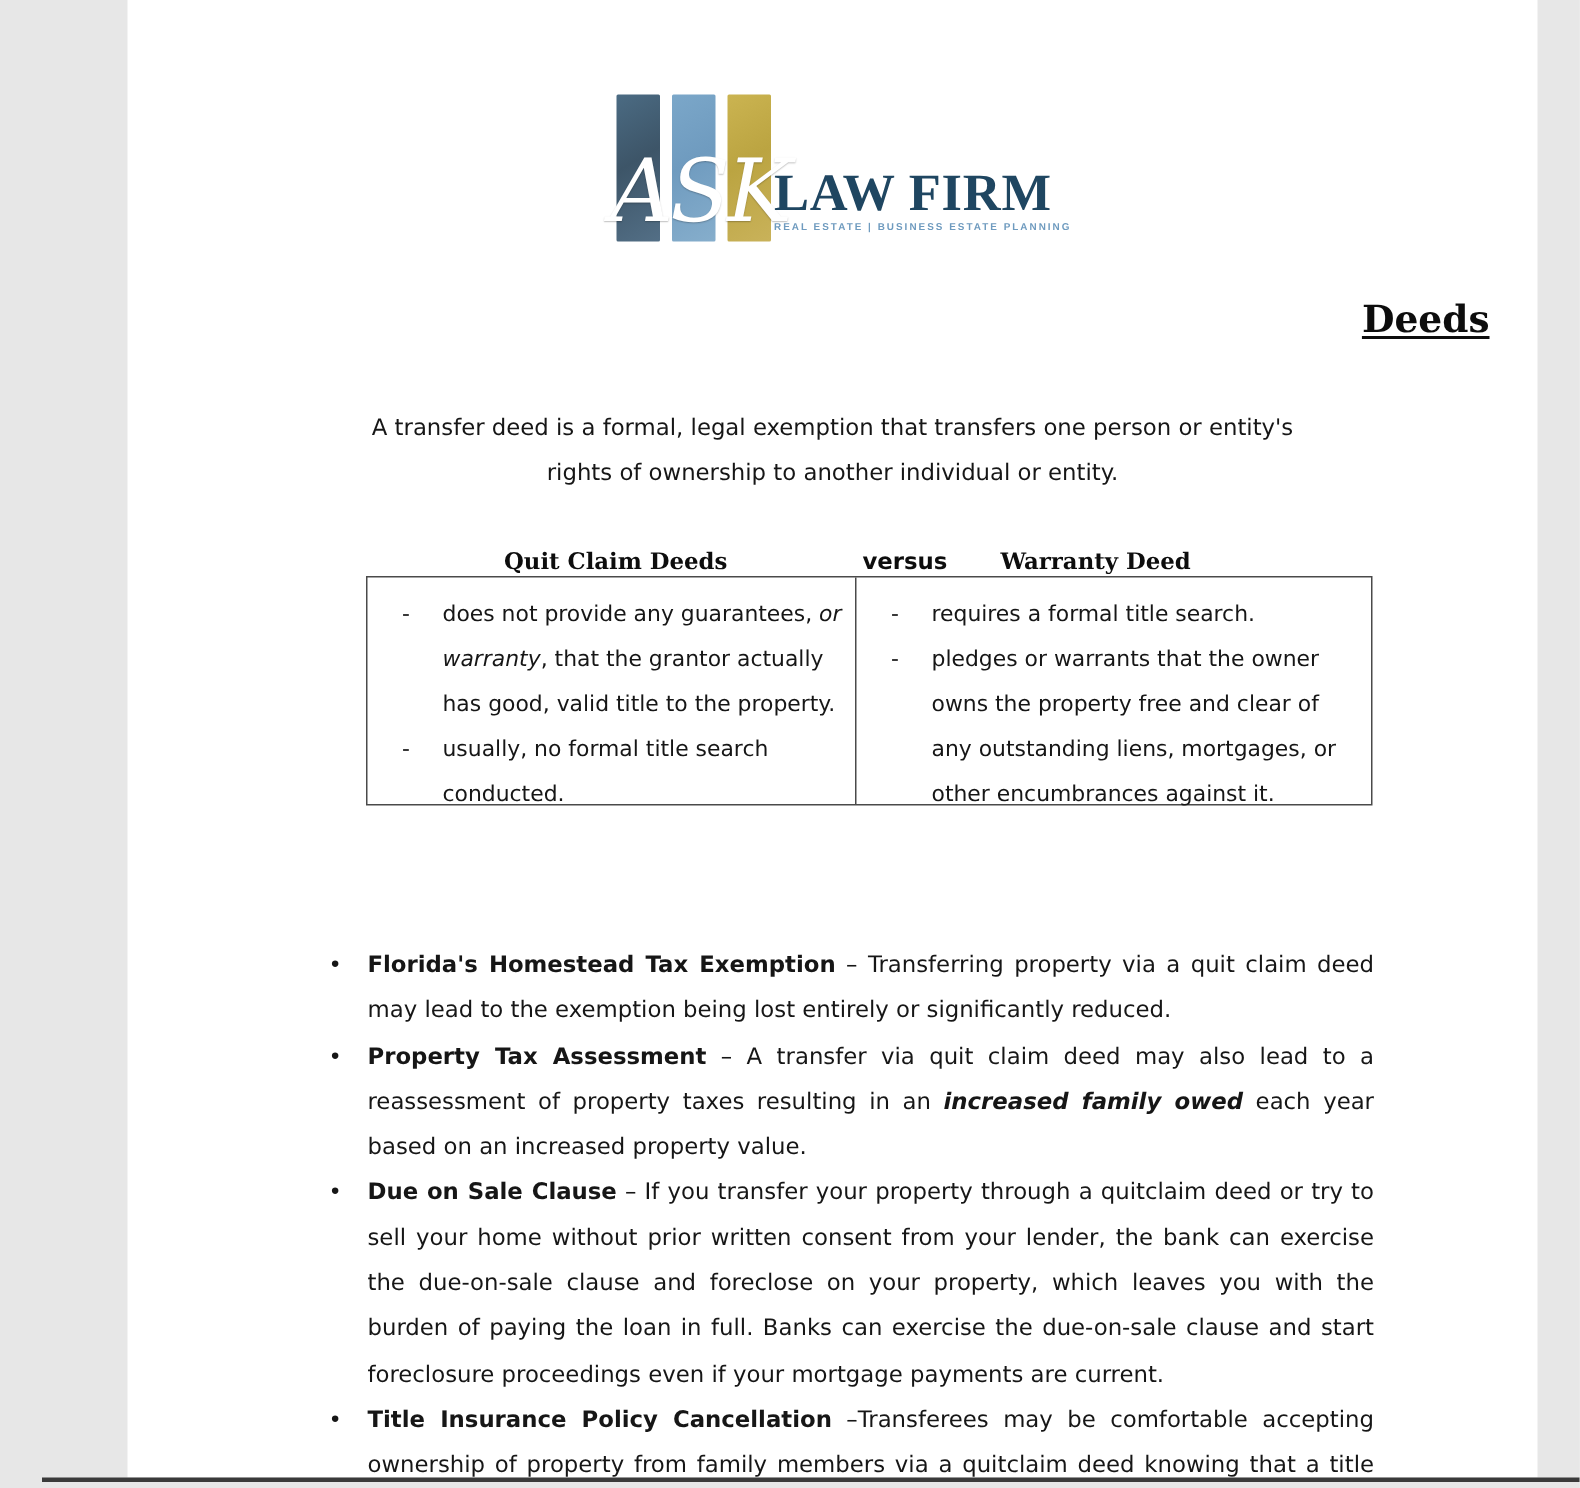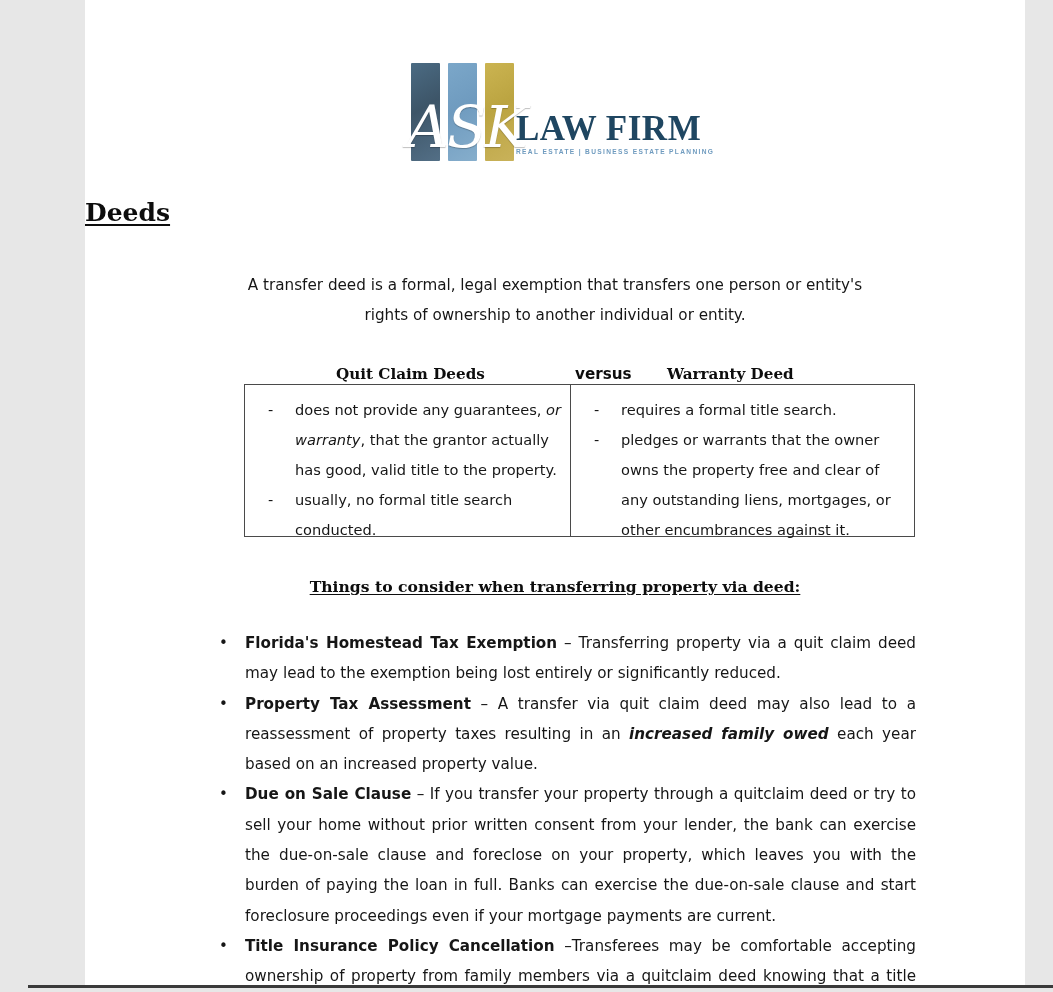--- a/index.html
+++ b/index.html
@@ -111,21 +111,21 @@
     color: #6f9bbf;
     white-space: nowrap;
   }
 
   
   #doc-title {
     position: absolute;
     left: 0;
     top: 198px;
     width: 908px;
-    text-align: left;
+    text-align: right;
     font-family: "DejaVu Serif", serif;
     font-weight: 700;
     font-size: 25px;
     line-height: 30px;
     color: #0d0d0d;
   }
   #doc-title span {
     text-decoration: underline;
     text-underline-offset: 3px;
   }
@@ -285,23 +285,20 @@
       <div class="cmp-cell left" id="cmp-cell-left">
           <div class="cmp-item"><span>does not provide any guarantees, </span><i>or warranty</i><span>, that the grantor actually has good, valid title to the property.</span></div>
           <div class="cmp-item"><span>usually, no formal title search conducted.</span></div>
         </div>
       <div class="cmp-cell right" id="cmp-cell-right">
           <div class="cmp-item"><span>requires a formal title search.</span></div>
           <div class="cmp-item"><span>pledges or warrants that the owner owns the property free and clear of any outstanding liens, mortgages, or other encumbrances against it.</span></div>
         </div>
     </div>
 
-    <div id="section-heading">
-      <span>Things to consider when transferring property via deed:</span>
-    </div>
 
     <div id="considerations-list">
         <div class="bullet-item"><b>Florida's Homestead Tax Exemption</b><span> – Transferring property via a quit claim deed may lead to the exemption being lost entirely or significantly reduced.</span></div>
         <div class="bullet-item"><b>Property Tax Assessment</b><span> – A transfer via quit claim deed may also lead to a reassessment of property taxes resulting in an </span><span class="bi">increased family owed</span><span> each year based on an increased property value.</span></div>
         <div class="bullet-item"><b>Due on Sale Clause</b><span> – If you transfer your property through a quitclaim deed or try to sell your home without prior written consent from your lender, the bank can exercise the due-on-sale clause and foreclose on your property, which leaves you with the burden of paying the loan in full. Banks can exercise the due-on-sale clause and start foreclosure proceedings even if your mortgage payments are current.</span></div>
         <div class="bullet-item"><b>Title Insurance Policy Cancellation</b><span> –Transferees may be comfortable accepting ownership of property from family members via a quitclaim deed knowing that a title insurance policy</span></div>
       </div>
 
   </div>
 

